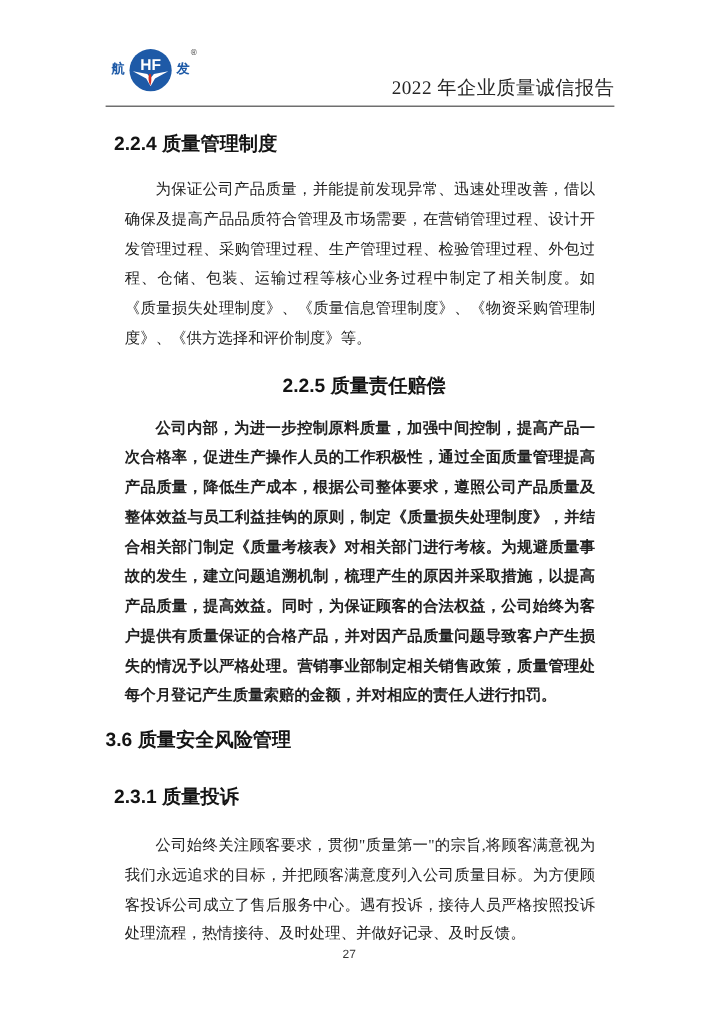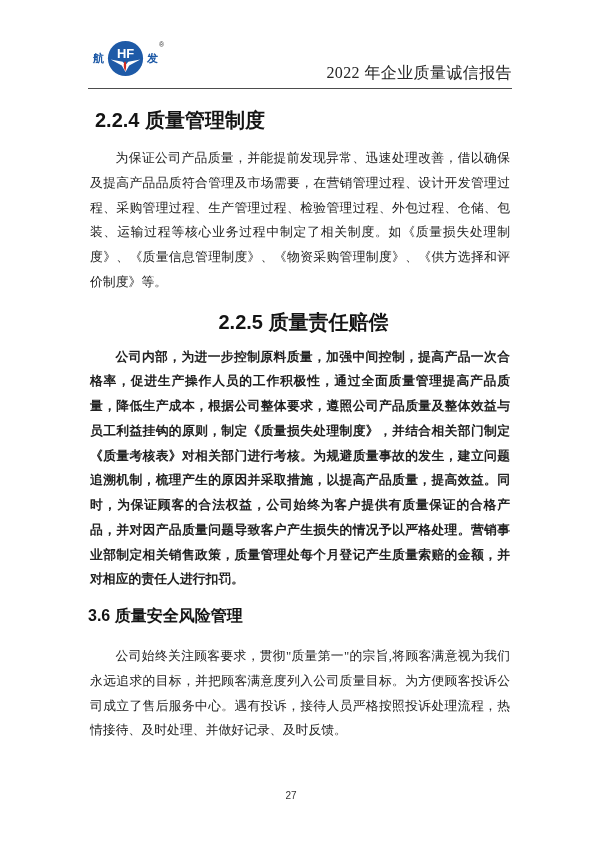--- a/index.html
+++ b/index.html
@@ -26,28 +26,28 @@
     position:absolute; right:0; bottom:4px;
     font-size:16px; letter-spacing:0.4px; color:#262626;
     font-family:"Liberation Serif","DejaVu Serif",serif;
   }
 
   
   h2, h3 {
     font-family:"Liberation Sans","DejaVu Sans",sans-serif;
     color:#141414; font-weight:700; margin:0;
   }
-  h3 { font-size:20px; line-height:19px; margin:22px 0 0 7px; }
+  h3 { font-size:16px; line-height:19px; margin:22px 0 0 7px; }
   h3.h-225 { margin-top:18px;text-align:center; }
   h3.h-231 { margin-top:27px; }
   h2.h-23 { font-size:16px; line-height:20px; margin:14px 0 0 0; }
 
   
   p.body-text {
-    font-size:12.8px; line-height:24.75px; margin:2px;
+    font-size:12.8px; line-height:24.75px; margin:16px;
     text-align:justify; text-justify:inter-character;
     text-indent:2em; color:#212121; letter-spacing:0.05px;
   }
   p.p-224 { margin-top:16px; }
   p.p-225 { margin-top:13px;font-weight:bold; }
   p.p-231 { margin-top:18px; }
 
   
   .page-footer {
     position:absolute; top:790px; left:0; width:582px; text-align:center;
@@ -77,20 +77,21 @@
     </header>
 
     <h3 class="h-224">2.2.4 质量管理制度</h3>
     <p class="body-text p-224">为保证公司产品质量，并能提前发现异常、迅速处理改善，借以确保及提高产品品质符合管理及市场需要，在营销管理过程、设计开发管理过程、采购管理过程、生产管理过程、检验管理过程、外包过程、仓储、包装、运输过程等核心业务过程中制定了相关制度。如《质量损失处理制度》、《质量信息管理制度》、《物资采购管理制度》、《供方选择和评价制度》等。</p>
 
     <h3 class="h-225">2.2.5 质量责任赔偿</h3>
     <p class="body-text p-225">公司内部，为进一步控制原料质量，加强中间控制，提高产品一次合格率，促进生产操作人员的工作积极性，通过全面质量管理提高产品质量，降低生产成本，根据公司整体要求，遵照公司产品质量及整体效益与员工利益挂钩的原则，制定《质量损失处理制度》，并结合相关部门制定《质量考核表》对相关部门进行考核。为规避质量事故的发生，建立问题追溯机制，梳理产生的原因并采取措施，以提高产品质量，提高效益。同时，为保证顾客的合法权益，公司始终为客户提供有质量保证的合格产品，并对因产品质量问题导致客户产生损失的情况予以严格处理。营销事业部制定相关销售政策，质量管理处每个月登记产生质量索赔的金额，并对相应的责任人进行扣罚。</p>
 
     <h2 class="h-23">3.6 质量安全风险管理</h2>
 
+    <h3 class="h-231">2.3.1 质量投诉</h3>
     <p class="body-text p-231">公司始终关注顾客要求，贯彻"质量第一"的宗旨,将顾客满意视为我们永远追求的目标，并把顾客满意度列入公司质量目标。为方便顾客投诉公司成立了售后服务中心。遇有投诉，接待人员严格按照投诉处理流程，热情接待、及时处理、并做好记录、及时反馈。</p>
 
   </div>
 
   <footer class="page-footer">
     <span>27</span>
   </footer>
 </div>
 
 </body></html>

